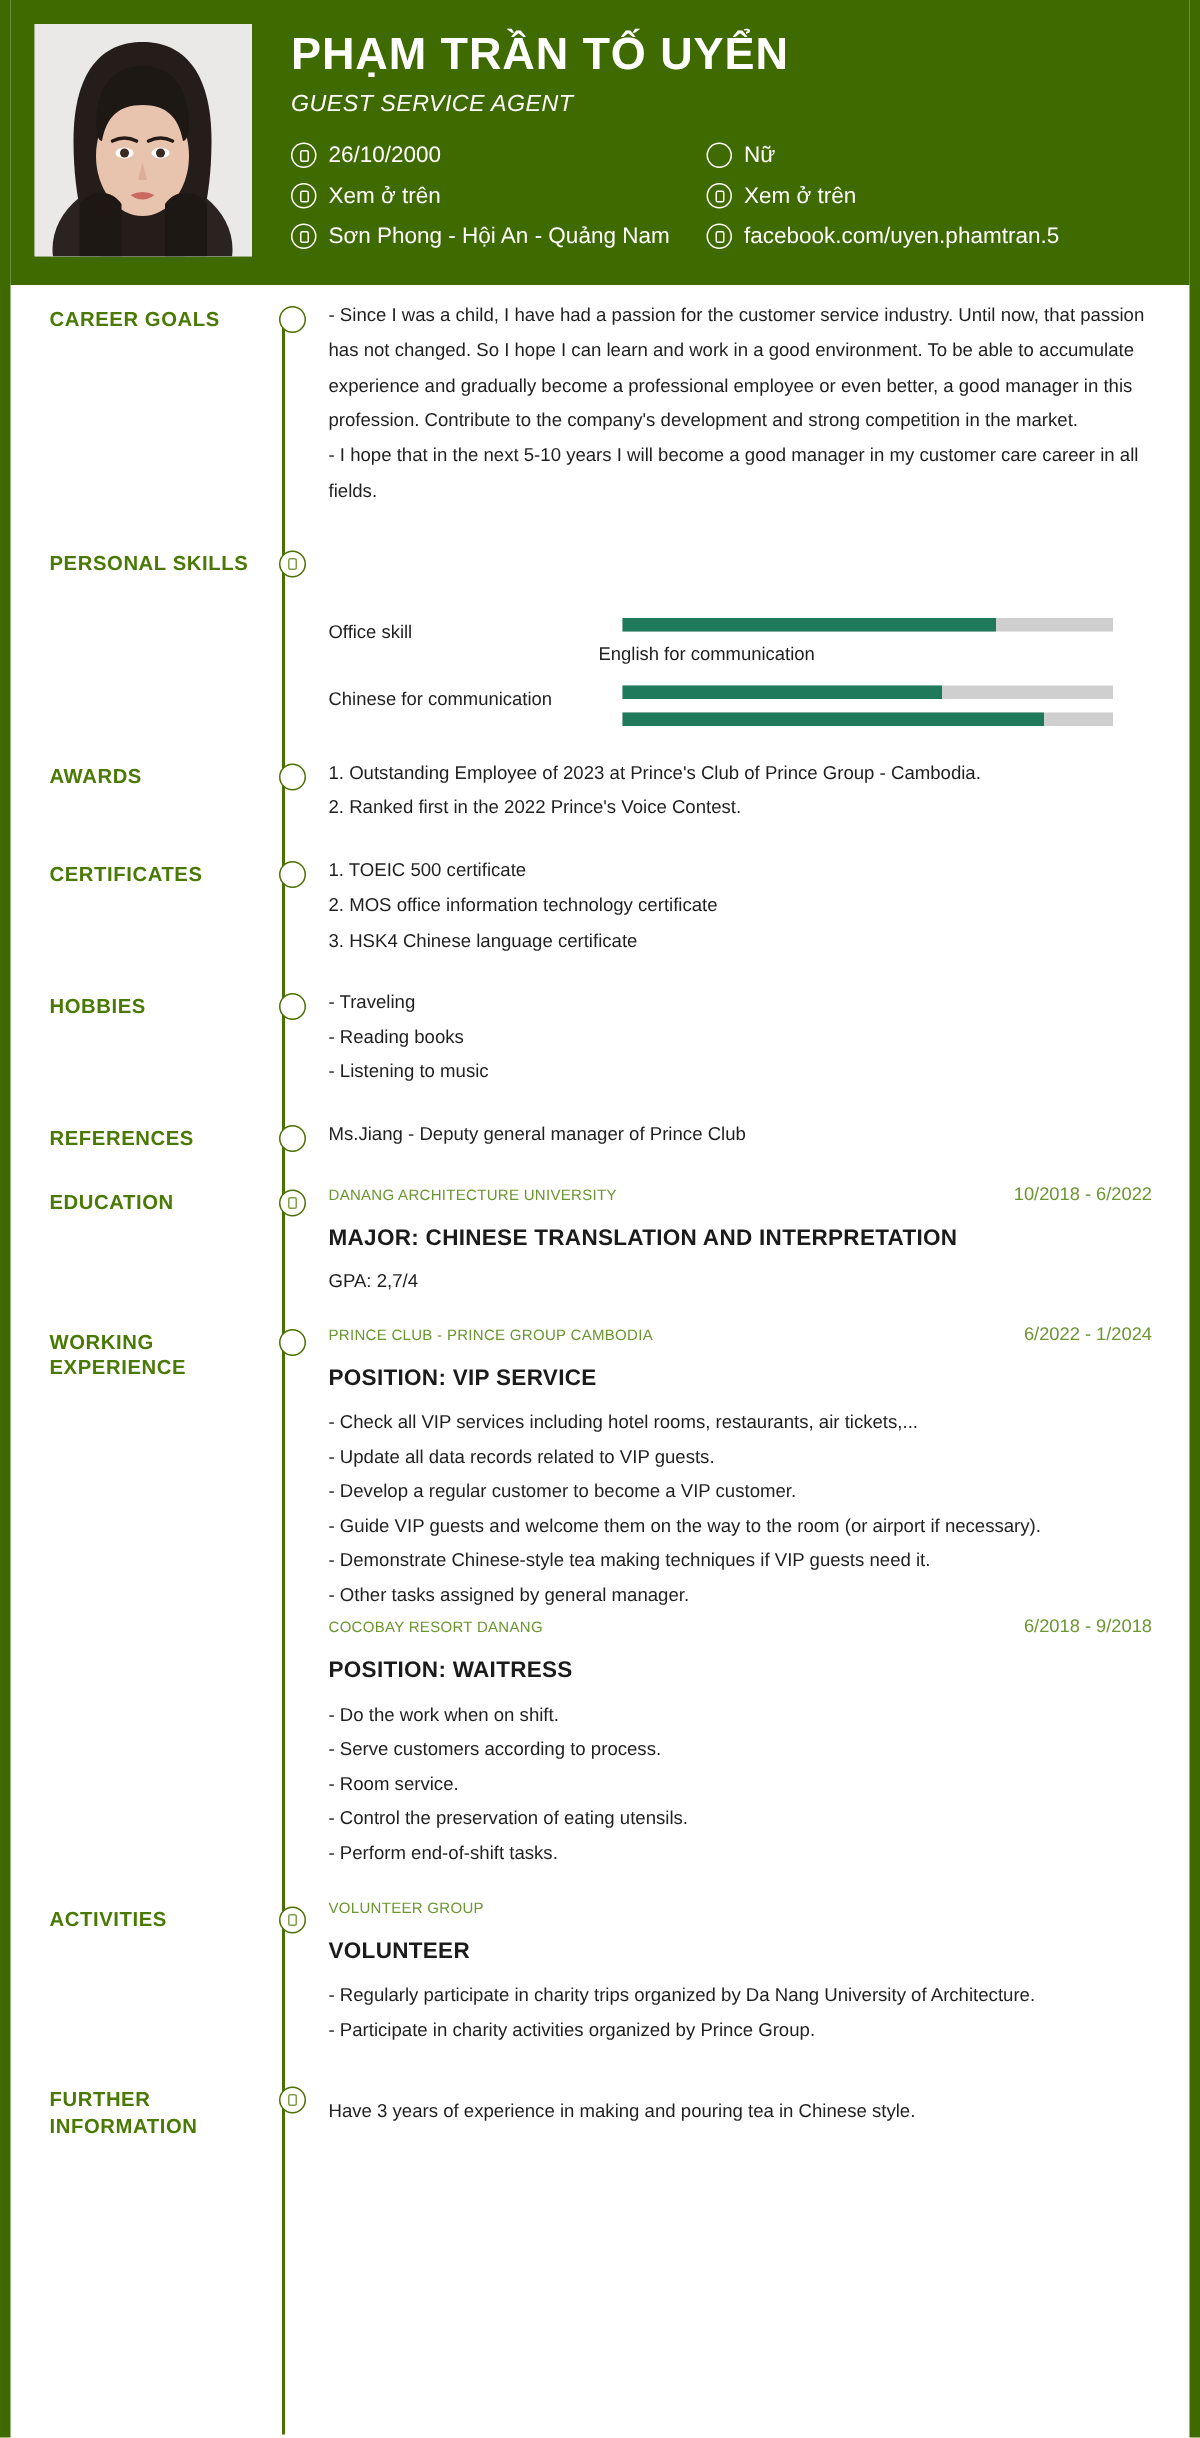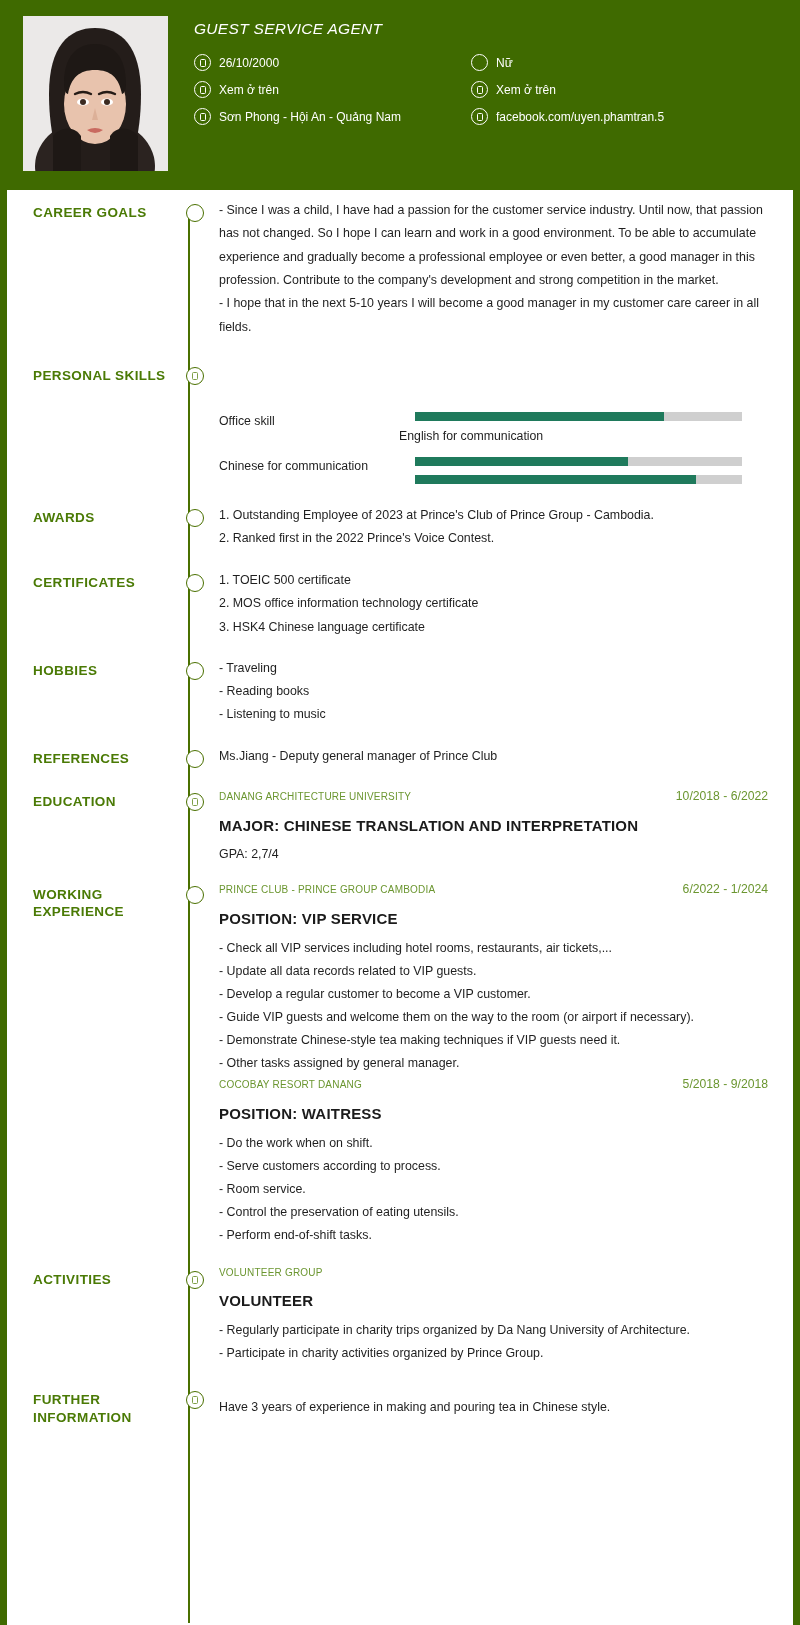--- a/index.html
+++ b/index.html
@@ -67,21 +67,21 @@
   .contact-grid {
     display: grid;
     grid-template-columns: 277px 1fr;
     row-gap: 10px;
     column-gap: 0px;
   }
   .contact-item {
     display: flex;
     align-items: center;
     color: #ffffff;
-    font-size: 12px;
+    font-size: 15px;
     line-height: 1;
   }
   .c-icon {
     width: 17px;
     height: 17px;
     border: 1.3px solid #ffffff;
     border-radius: 50%;
     margin-right: 8px;
     flex: 0 0 auto;
     display: flex;
@@ -234,20 +234,21 @@
         <path d="M52 78 Q60 74 68 78" stroke="#241b16" stroke-width="2.4" fill="none" stroke-linecap="round"></path>
         <path d="M76 78 Q84 74 92 78" stroke="#241b16" stroke-width="2.4" fill="none" stroke-linecap="round"></path>
         <path d="M72 92 L69 104 L75 104 Z" fill="#dcb098"></path>
         <path d="M64 114 Q72 110 80 114 Q72 120 64 114 Z" fill="#c96a60"></path>
         <path d="M30 120 C36 112 50 108 58 120 L58 155 L30 155 Z" fill="#1e1815"></path>
         <path d="M115 120 C109 112 95 108 87 120 L87 155 L115 155 Z" fill="#1e1815"></path>
       </svg>
     </div>
 
     <div class="header-main">
+      <div class="cv-name">PHẠM TRẦN TỐ UYỂN</div>
       <div class="cv-role">GUEST SERVICE AGENT</div>
 
       <div class="contact-grid">
         <div class="contact-item">
           <span class="c-icon">
               <span class="glyph"></span>
             </span>
           <span class="contact-text">26/10/2000</span>
         </div>
         <div class="contact-item">
@@ -406,21 +407,21 @@
             <div class="p-line">- Develop a regular customer to become a VIP customer.</div>
             <div class="p-line">- Guide VIP guests and welcome them on the way to the room (or airport if necessary).</div>
             <div class="p-line">- Demonstrate Chinese-style tea making techniques if VIP guests need it.</div>
             <div class="p-line">- Other tasks assigned by general manager.</div>
           </div>
         </div>
 
         <div style="margin-top:2px;">
           <div class="entry-head">
             <span class="entry-org">COCOBAY RESORT DANANG</span>
-            <span class="entry-date">5/2018 - 9/2018</span>
+            <span class="entry-date">6/2018 - 9/2018</span>
           </div>
           <div class="entry-sub">POSITION: WAITRESS</div>
           <div class="bullets">
             <div class="p-line">- Do the work when on shift.</div>
             <div class="p-line">- Serve customers according to process.</div>
             <div class="p-line">- Room service.</div>
             <div class="p-line">- Control the preservation of eating utensils.</div>
             <div class="p-line">- Perform end-of-shift tasks.</div>
           </div>
         </div>

